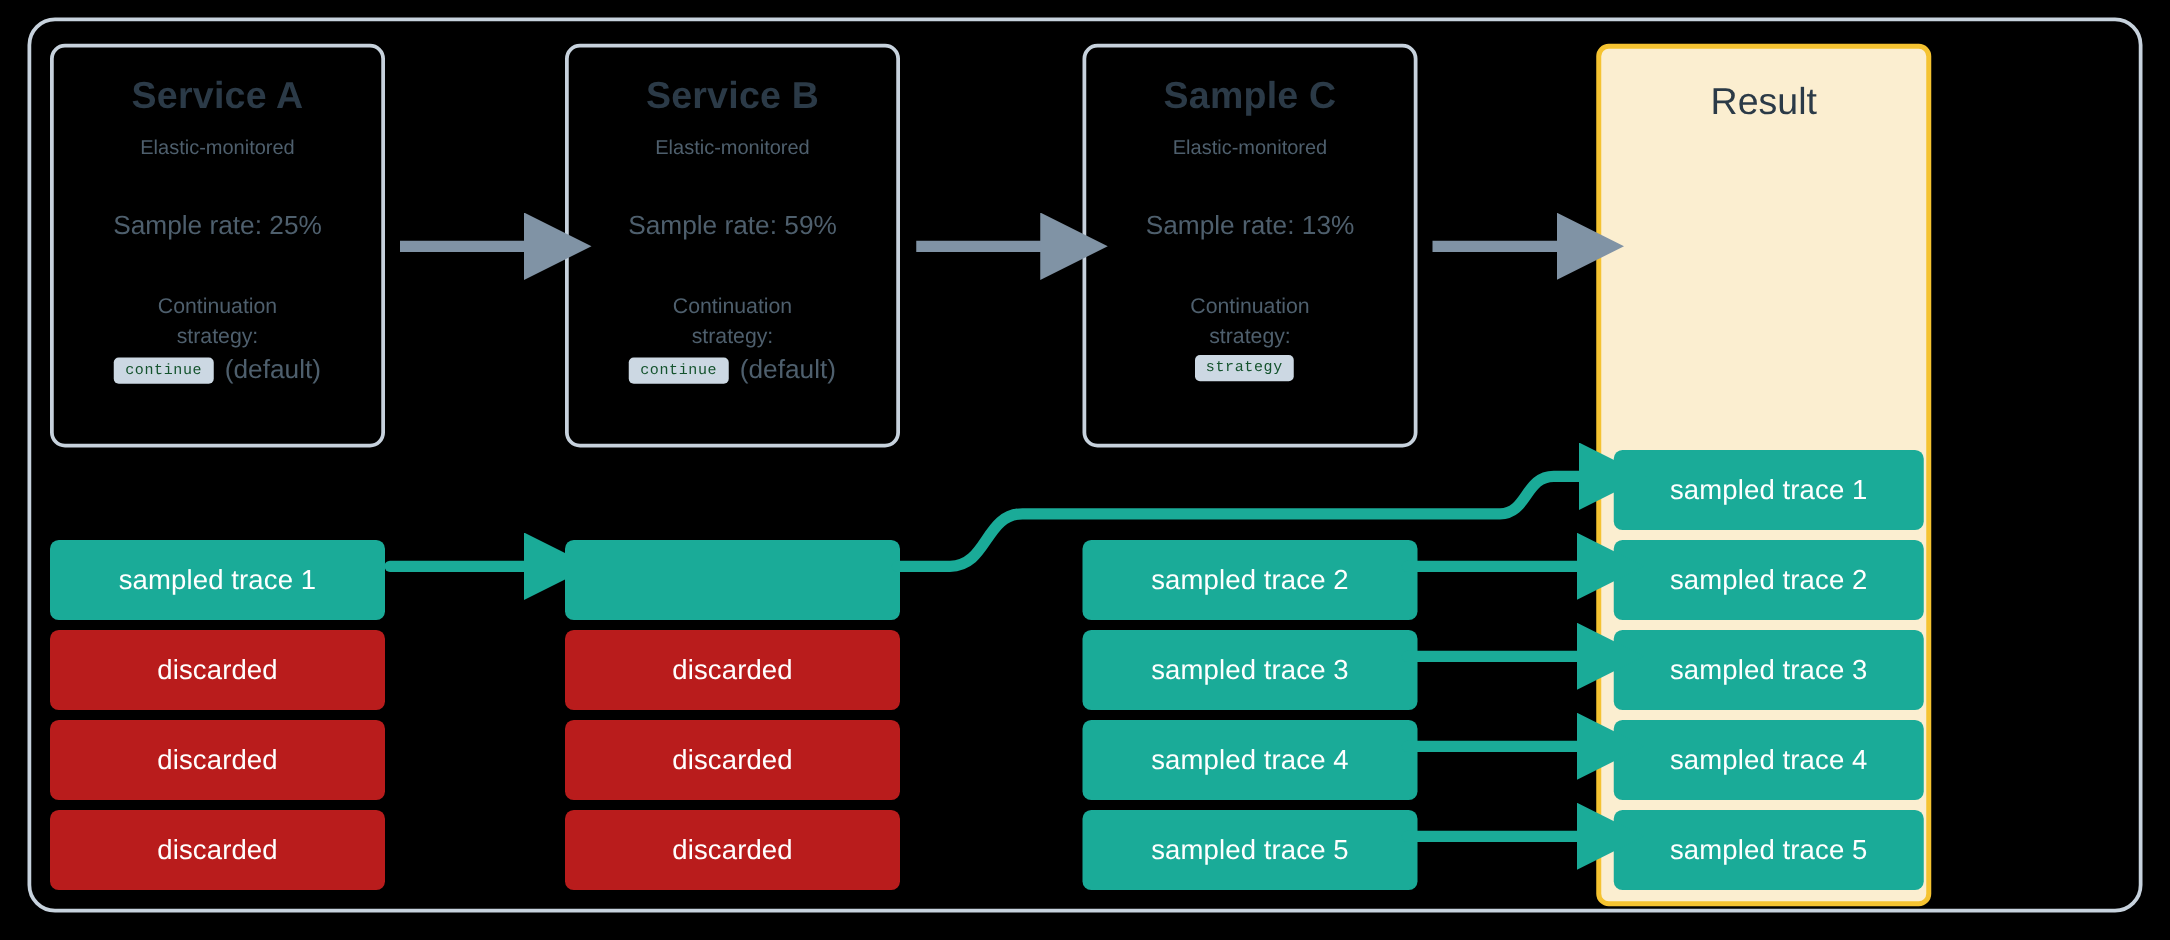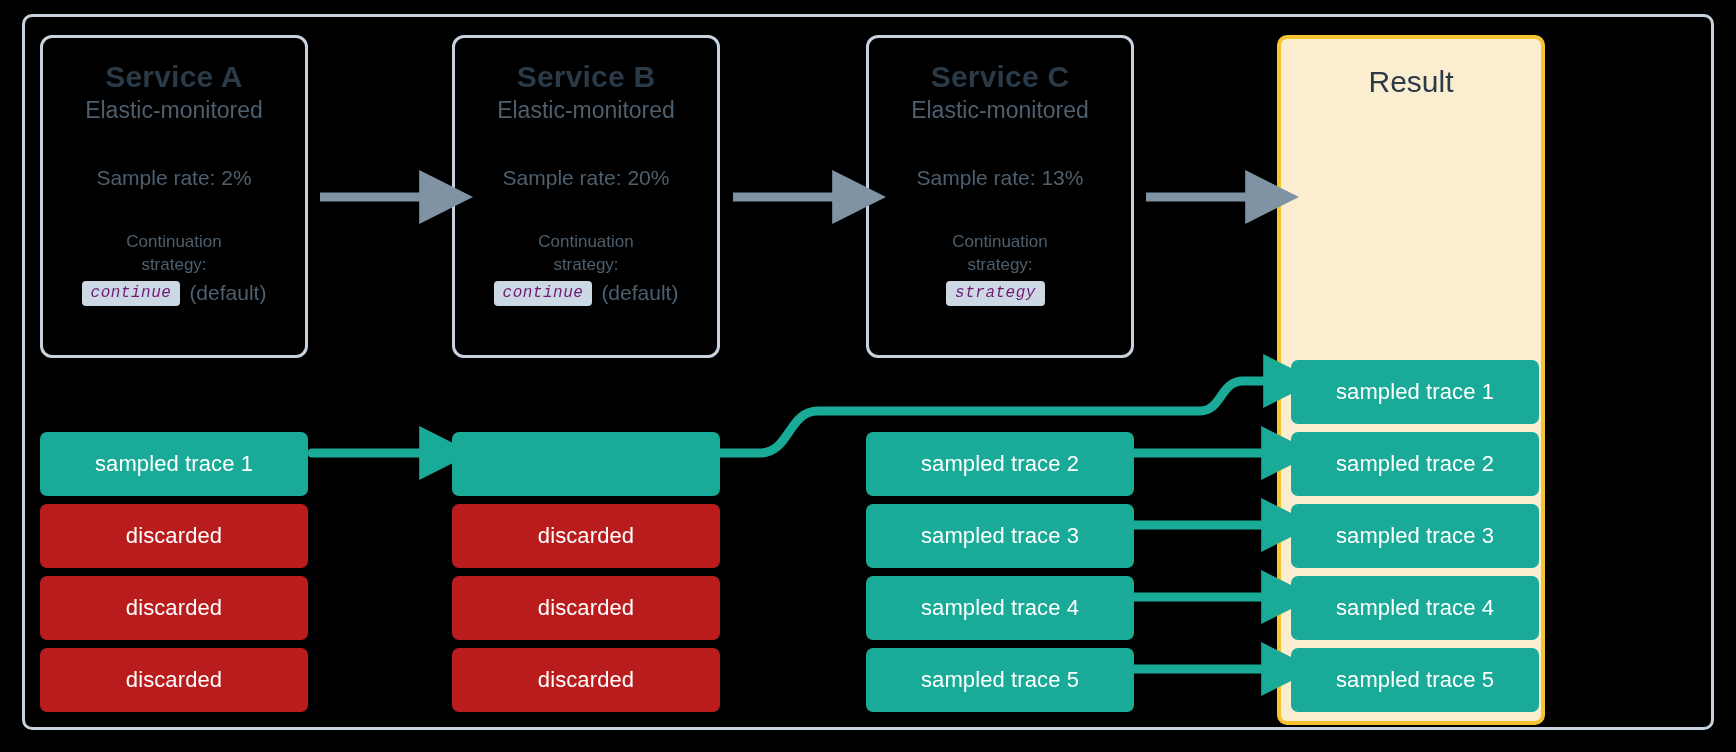--- a/index.html
+++ b/index.html
@@ -12,21 +12,21 @@
     overflow: hidden;
   }
 
   #diagram-canvas {
     position: absolute;
     left: 22px;
     top: 14px;
     width: 1692px;
     height: 716px;
     border: 3px solid #c7d2dd;
-    border-radius: 10px;
+    border-radius: 22px;
     background: #000000;
   }
 
   
   .service-box {
     position: absolute;
     border: 3px solid #c7d2dd;
     border-radius: 12px;
     background: transparent;
     display: flex;
@@ -35,23 +35,23 @@
     padding-top: 22px;
   }
   .service-title {
     font-size: 30px;
     font-weight: bold;
     color: #2b3a47;
     letter-spacing: .2px;
     line-height: 1.1;
   }
   .service-sub {
-    font-size: 23px;
-    color: #4e5f6d;
-    margin-top: 4px;
+    font-size: 16px;
+    color: #4e5f6d;
+    margin-top: 16px;
     line-height: 1.2;
   }
   .service-rate {
     font-size: 21px;
     color: #4e5f6d;
     margin-top: 40px;
     line-height: 1.2;
   }
   .service-strategy-label {
     font-size: 17px;
@@ -64,27 +64,26 @@
     margin-top: 4px;
     display: flex;
     align-items: center;
     gap: 9px;
     font-size: 21px;
     color: #4e5f6d;
     white-space: nowrap;
   }
   .code-badge {
     background: #ccd8e3;
-    color: #701a75;
+    color: #14532d;
     font-family: "Liberation Mono", monospace;
-    font-size: 16px;
+    font-size: 12px;
     padding: 3px 9px 4px 9px;
     border-radius: 4px;
     letter-spacing: .5px;
-    font-style: italic;
   }
 
   
   #result-box {
     position: absolute;
     border: 4px solid #f5c331;
     border-radius: 10px;
     background: #fbeed0;
     display: flex;
     flex-direction: column;
@@ -122,47 +121,47 @@
   }
 </style>
 </head>
 <body>
 
 <div id="diagram-canvas">
 
   <div class="service-box" style="left:15px; top:18px; width:268px; height:323px;">
     <div class="service-title">Service A</div>
     <div class="service-sub">Elastic-monitored</div>
-    <div class="service-rate">Sample rate: 2%</div>
+    <div class="service-rate">Sample rate: 25%</div>
     <div class="service-strategy-label">
       <span>Continuation</span><br>
       <span>strategy:</span>
     </div>
     <div class="strategy-row">
       <span class="code-badge">continue</span>
       <span>(default)</span>
     </div>
   </div>
 
   <div class="service-box" style="left:427px; top:18px; width:268px; height:323px;">
     <div class="service-title">Service B</div>
     <div class="service-sub">Elastic-monitored</div>
-    <div class="service-rate">Sample rate: 20%</div>
+    <div class="service-rate">Sample rate: 59%</div>
     <div class="service-strategy-label">
       <span>Continuation</span><br>
       <span>strategy:</span>
     </div>
     <div class="strategy-row">
       <span class="code-badge">continue</span>
       <span>(default)</span>
     </div>
   </div>
 
   <div class="service-box" style="left:841px; top:18px; width:268px; height:323px;">
-    <div class="service-title">Service C</div>
+    <div class="service-title">Sample C</div>
     <div class="service-sub">Elastic-monitored</div>
     <div class="service-rate">Sample rate: 13%</div>
     <div class="service-strategy-label">
       <span>Continuation</span><br>
       <span>strategy:</span>
     </div>
     <div class="strategy-row">
       <span class="code-badge">strategy</span>
       <span></span>
     </div>

